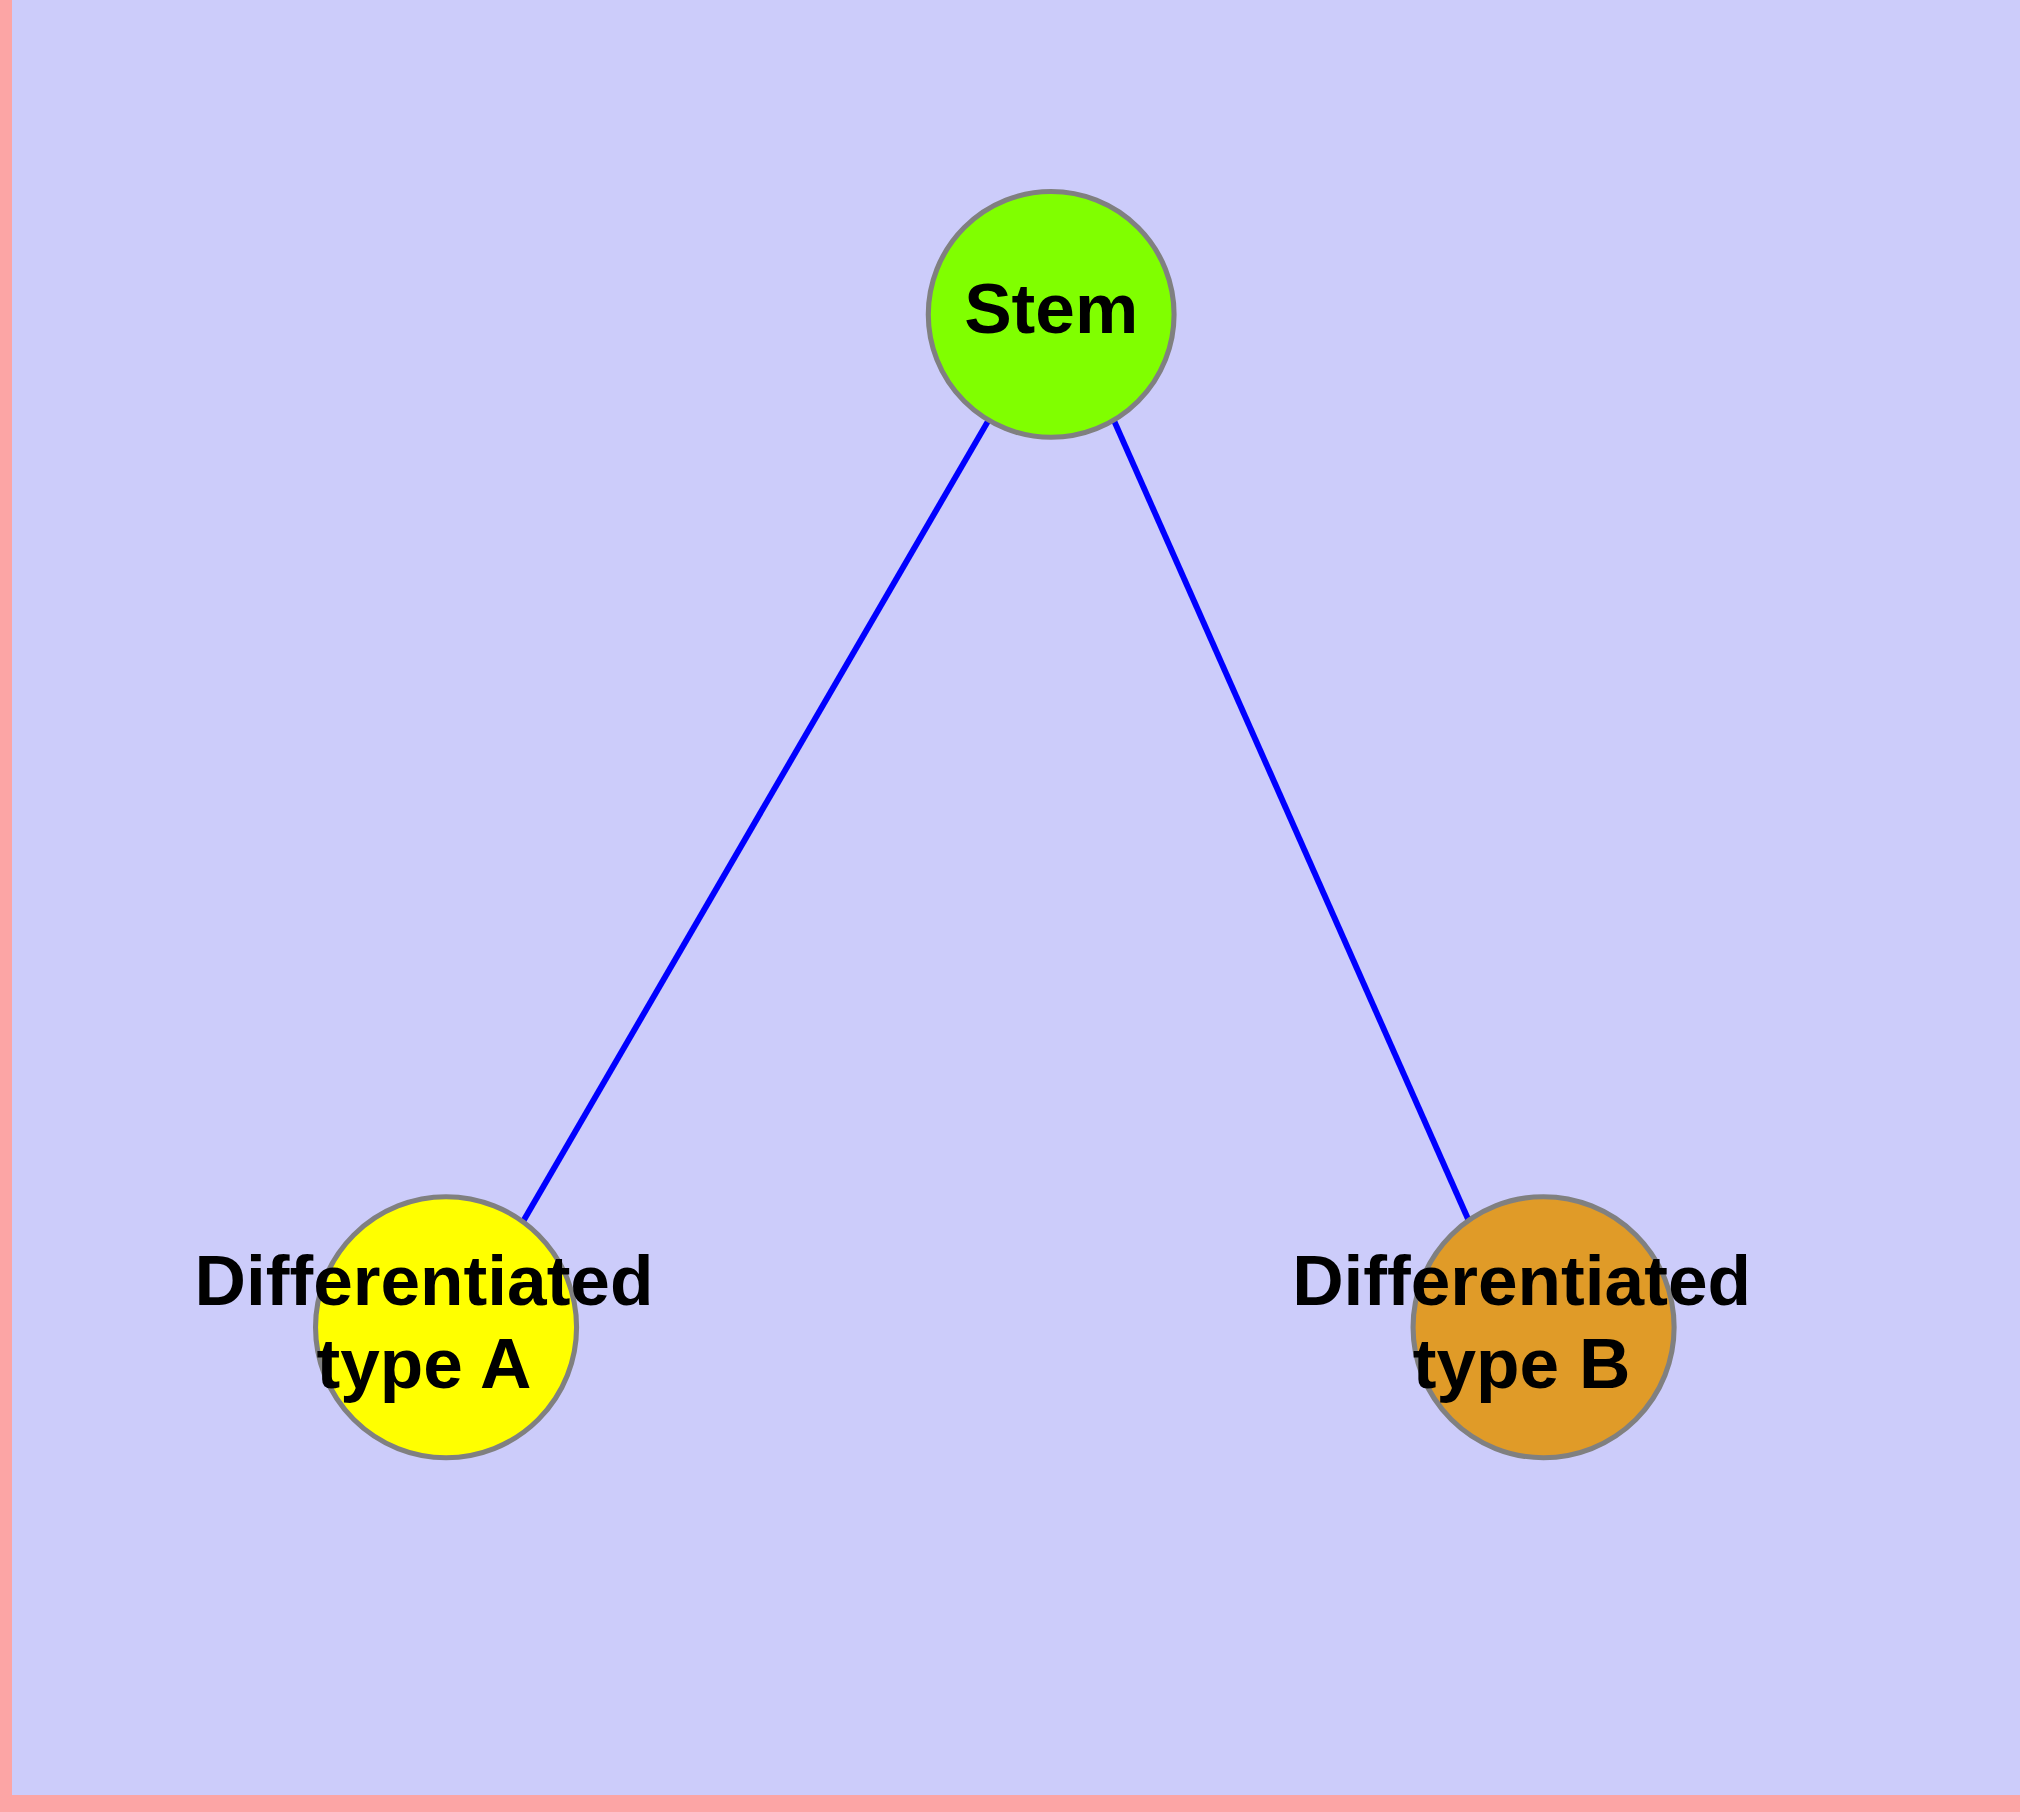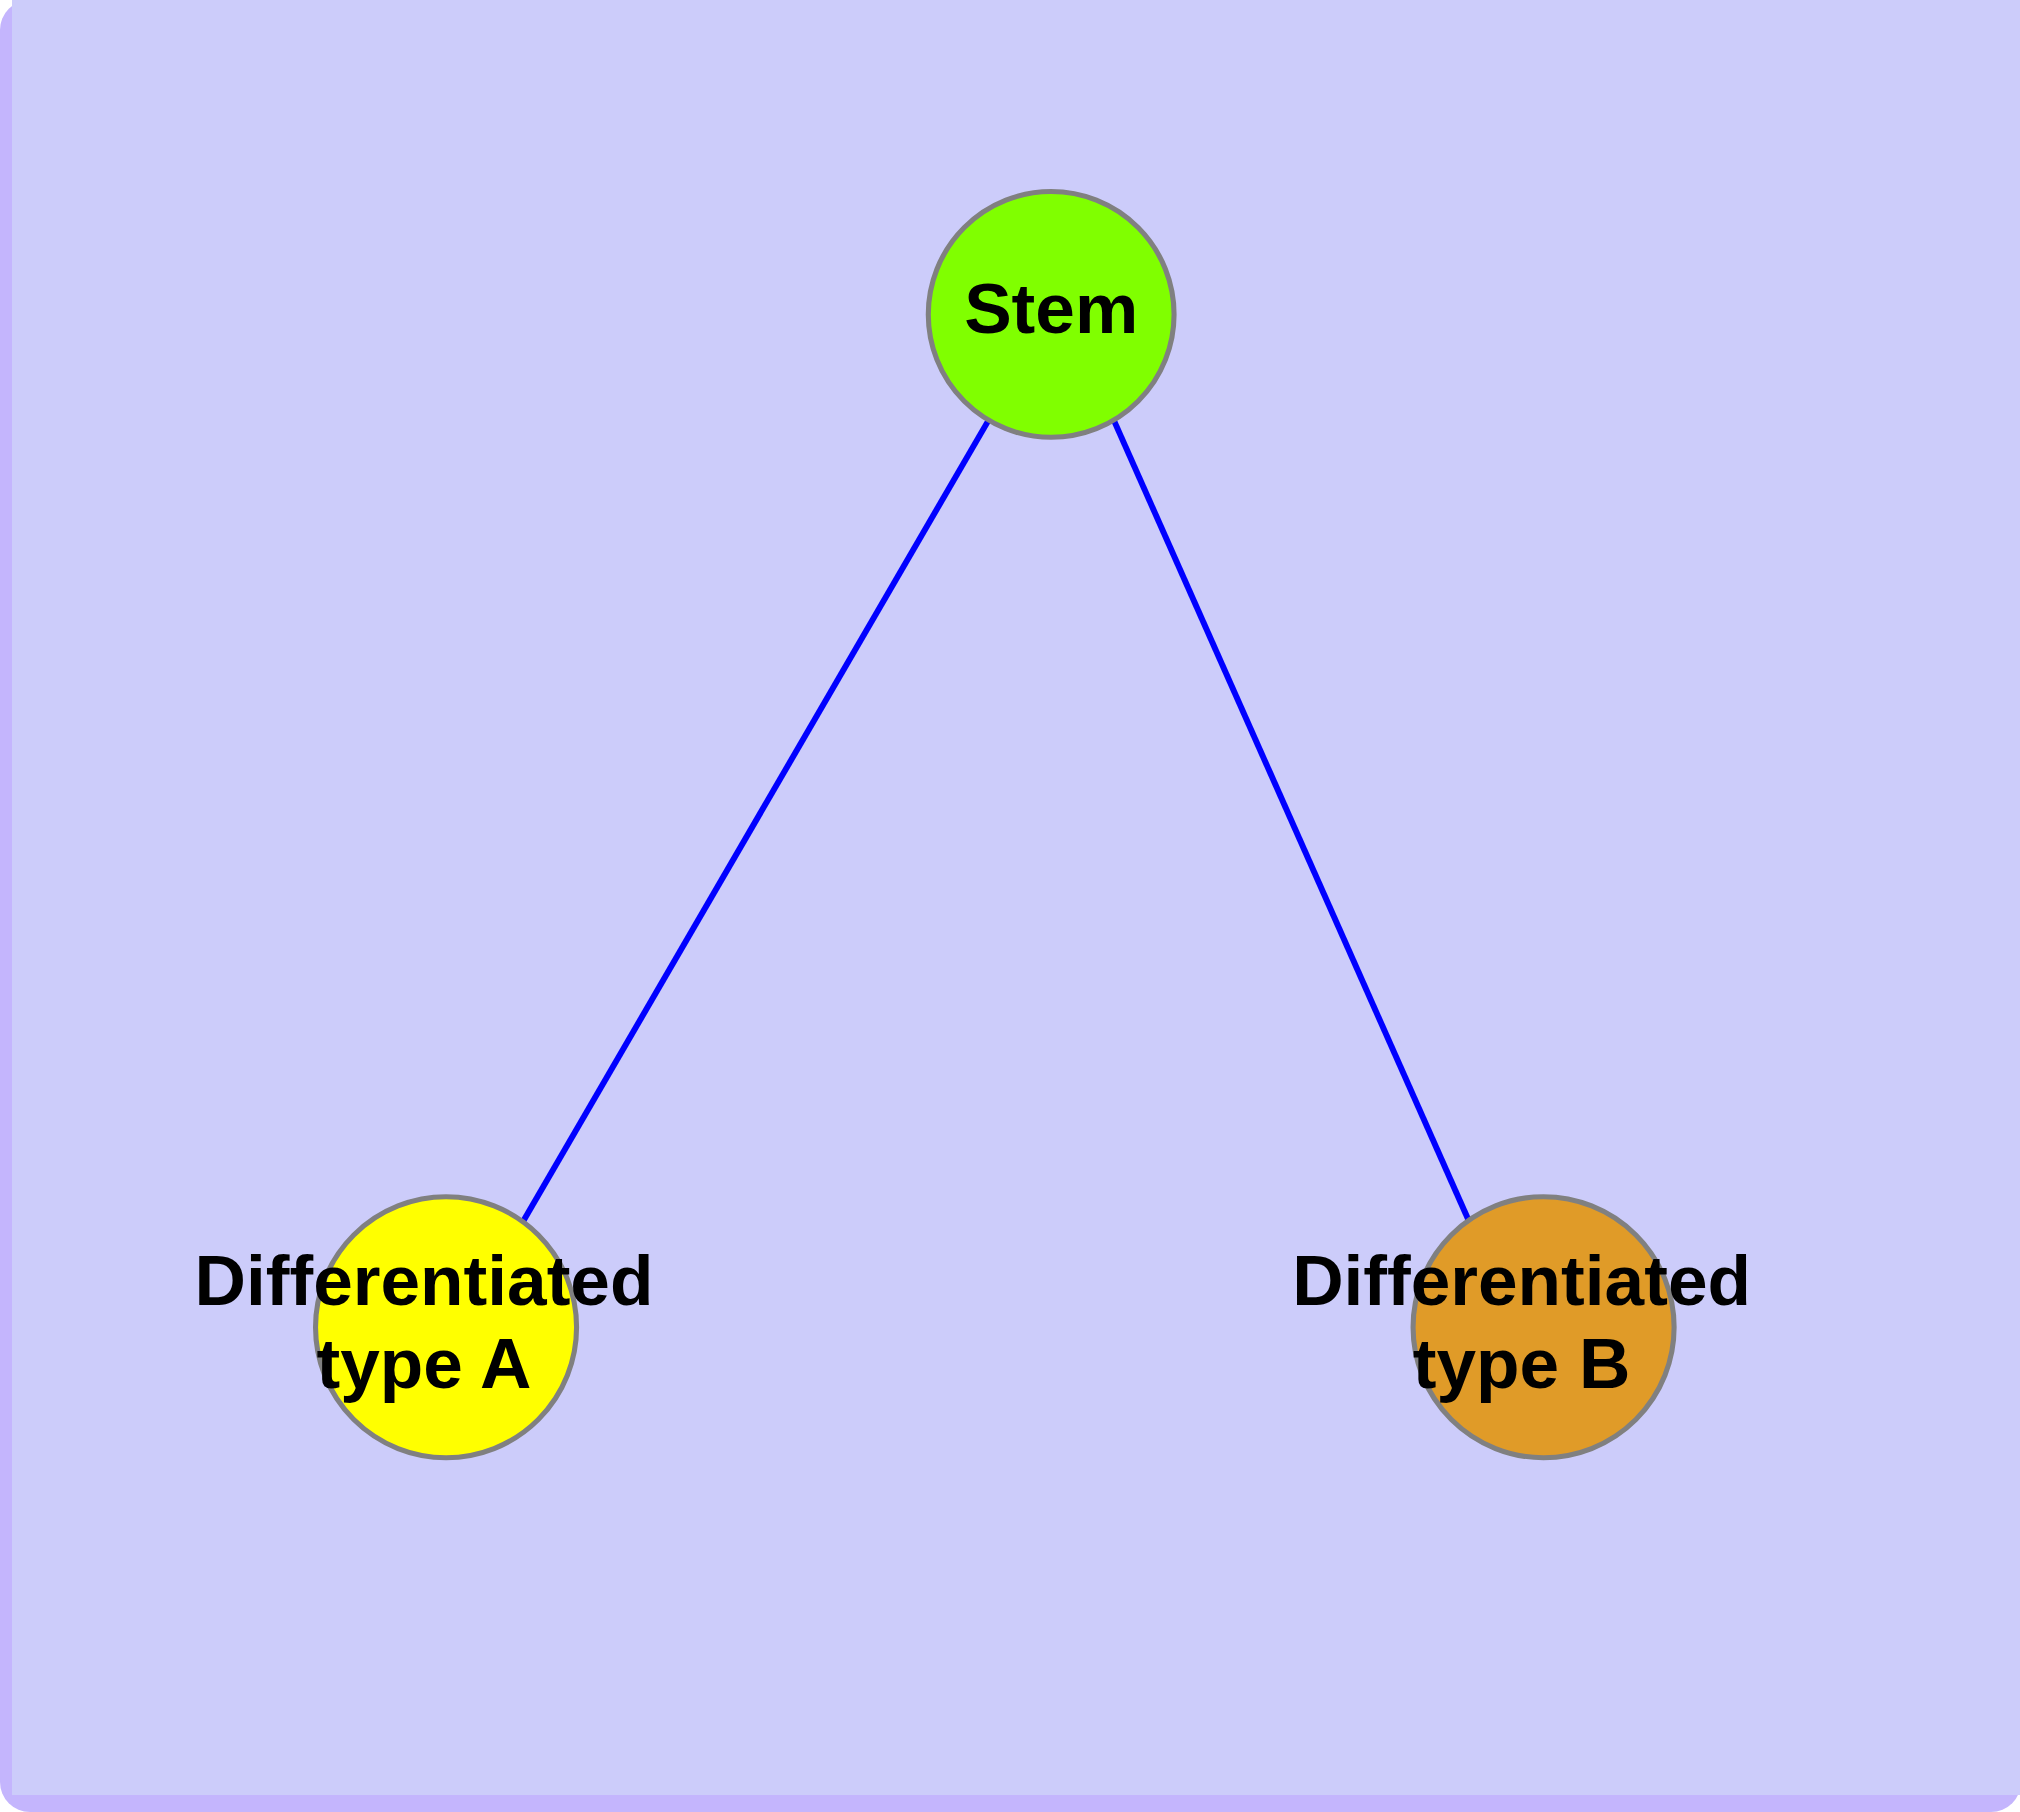--- a/index.html
+++ b/index.html
@@ -11,22 +11,21 @@
   body {
     width: 2021px;
     height: 1812px;
     overflow: hidden;
     font-family: "Liberation Sans", sans-serif;
   }
   #graph-canvas {
     position: relative;
     width: 2021px;
     height: 1812px;
-    background: #c4b5fd;
-    border-radius: 30px;
+    background: #fca5a5;
   }
   #graph-plot {
     position: absolute;
     left: 12px;
     top: 0px;
     width: 2009px;
     height: 1795px;
     background: #ccccfa;
   }
   #graph-svg {

